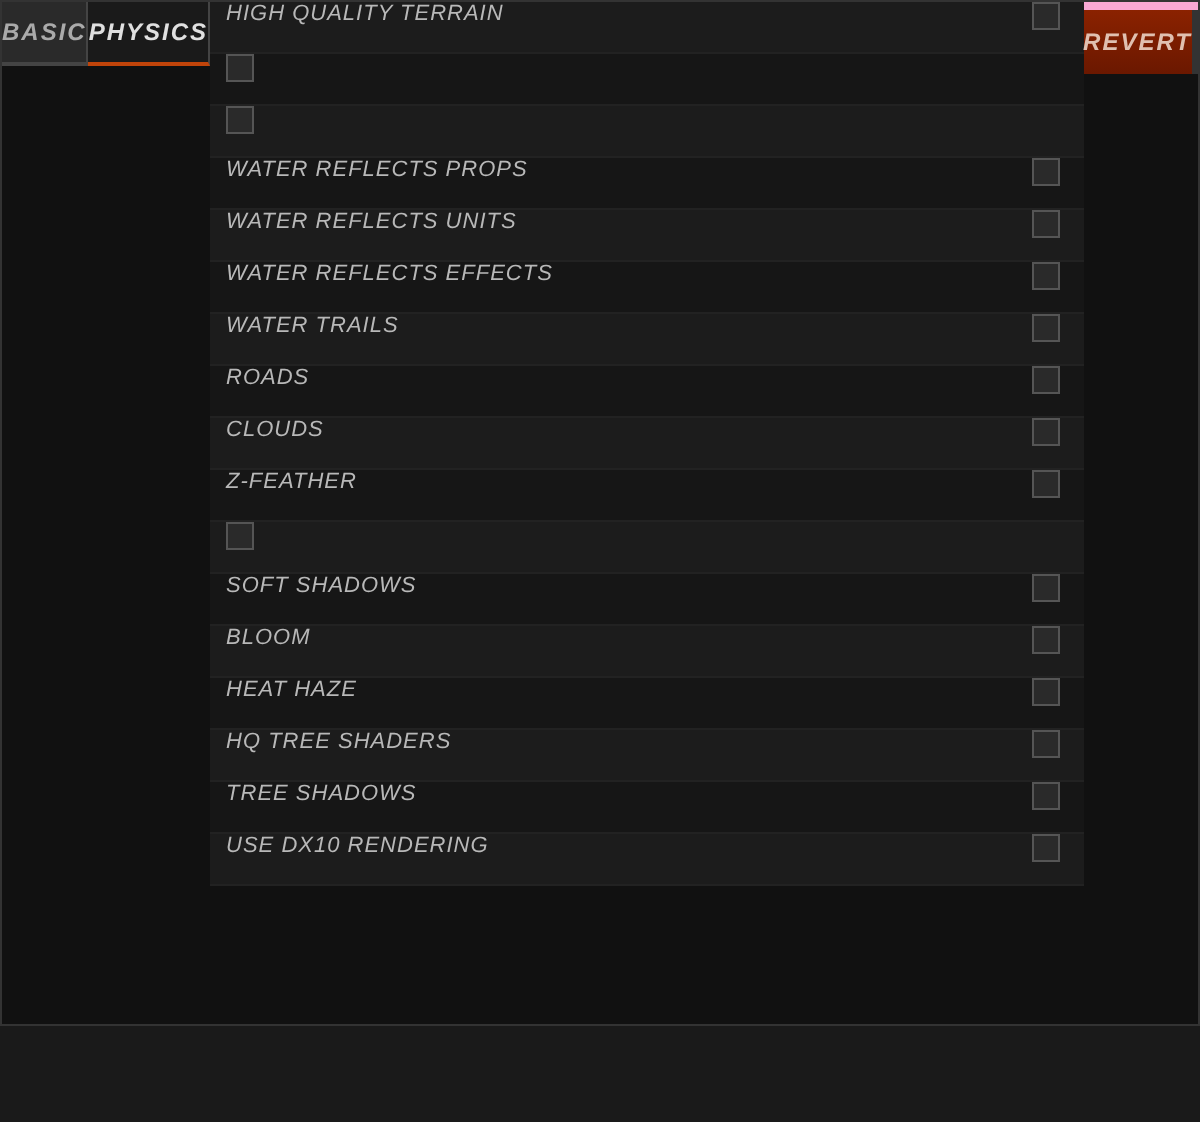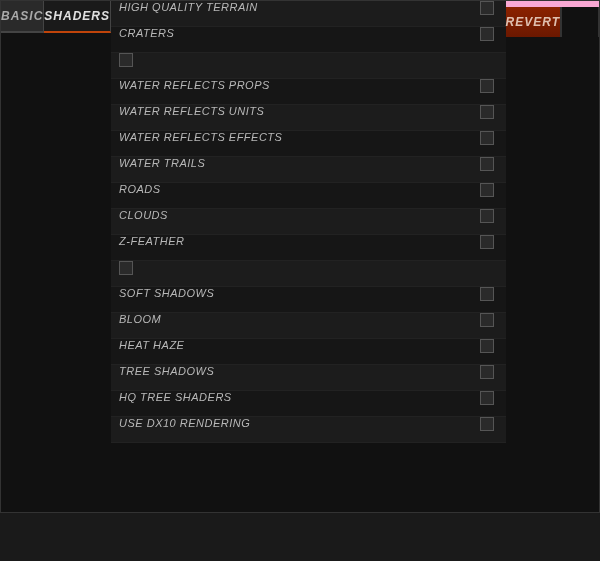--- a/index.html
+++ b/index.html
@@ -118,23 +118,22 @@
       justify-content: center;
       cursor: pointer;
       flex-shrink: 0;
       margin-right: 4px;
     }
 
     
     .footer {
       display: flex;
       height: 36px;
-      border-top: 6px solid #f9a8d4;
+      border-top: 4px solid #f9a8d4;
       flex-shrink: 0;
-      gap: 36px;
     }
 
     .footer-btn {
       flex: 1;
       display: flex;
       align-items: center;
       justify-content: center;
       font-size: 12px;
       font-weight: bold;
       letter-spacing: 1px;
@@ -162,33 +161,32 @@
 </head>
 <body>
 
 <div class="container">
 
   <div class="tabs">
     <div class="tab tab-basic">
       <span>BASIC</span>
     </div>
     <div class="tab tab-advanced">
-      <span>SHADERS</span>
+      <span>PHYSICS</span>
     </div>
   </div>
 
   <div class="content">
     <div class="settings-list" id="settings-list">
 
     <div class="setting-row">
           <span class="setting-label">HIGH QUALITY TERRAIN</span>
           <div class="setting-checkbox"></div>
         </div>
         <div class="setting-row">
-          <span class="setting-label">CRATERS</span>
           <div class="setting-checkbox"></div>
         </div>
         <div class="setting-row">
           <div class="setting-checkbox"></div>
         </div>
         <div class="setting-row">
           <span class="setting-label">WATER REFLECTS PROPS</span>
           <div class="setting-checkbox"></div>
         </div>
         <div class="setting-row">
@@ -224,25 +222,25 @@
         </div>
         <div class="setting-row">
           <span class="setting-label">BLOOM</span>
           <div class="setting-checkbox"></div>
         </div>
         <div class="setting-row">
           <span class="setting-label">HEAT HAZE</span>
           <div class="setting-checkbox"></div>
         </div>
         <div class="setting-row">
+          <span class="setting-label">HQ TREE SHADERS</span>
+          <div class="setting-checkbox"></div>
+        </div>
+        <div class="setting-row">
           <span class="setting-label">TREE SHADOWS</span>
-          <div class="setting-checkbox"></div>
-        </div>
-        <div class="setting-row">
-          <span class="setting-label">HQ TREE SHADERS</span>
           <div class="setting-checkbox"></div>
         </div>
         <div class="setting-row">
           <span class="setting-label">USE DX10 RENDERING</span>
           <div class="setting-checkbox"></div>
         </div>
       </div>
   </div>
 
   <div class="footer">

